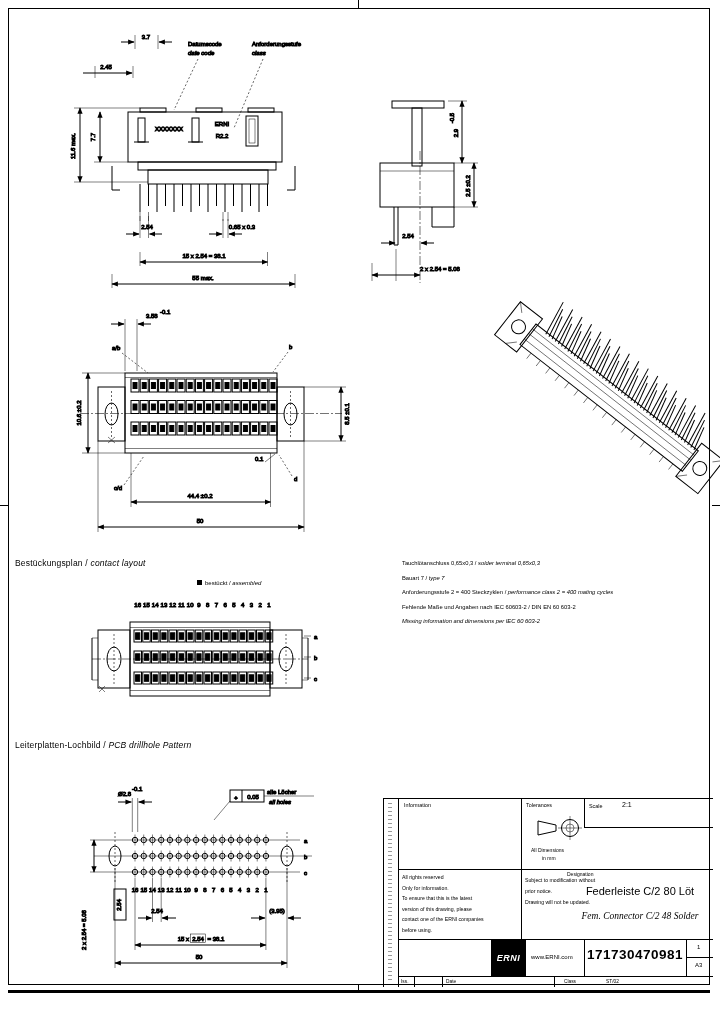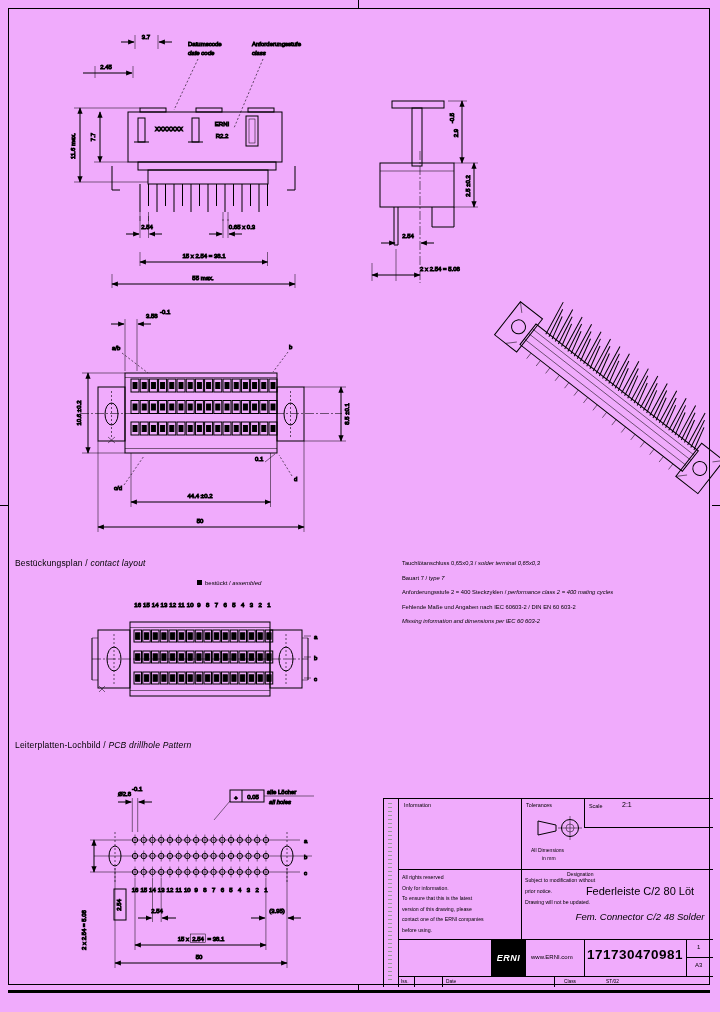--- a/index.html
+++ b/index.html
@@ -1,16 +1,16 @@
 <!DOCTYPE html>
 <html><head>
 <meta charset="utf-8">
 <style>
   html,body{margin:0;padding:0;background:#e8e8e8;}
-  .sheet{position:relative;width:720px;height:1012px;background:#f0abfc;
+  .sheet{position:relative;width:720px;height:1012px;background:#ffffff;
          font-family:"Liberation Sans",sans-serif;color:#000;overflow:hidden;margin:0 auto;}
   .abs{position:absolute;}
   .frame{left:8px;top:8px;width:700px;height:975px;border:1.4px solid #000;}
   .bbar{left:8px;top:990px;width:702px;height:3px;background:#000;}
   .tick{background:#000;}
   svg.draw{position:absolute;overflow:visible;}
   svg .ln{stroke:#000;fill:none;stroke-width:1;}
   svg .thin{stroke-width:0.5;}
   svg .dash{stroke-dasharray:2,2;stroke-width:0.6;}
   svg .cline{stroke-dasharray:9,2,2,2;stroke-width:0.55;}
@@ -25,21 +25,21 @@
   .note i{font-style:italic;}
   
   .tb{left:383px;top:798px;width:329px;height:188px;border-top:1.3px solid #000;border-left:1.1px solid #000;}
   .tb .hl,.tb .vl{position:absolute;background:#000;}
   .tb .lbl{position:absolute;font-size:5.4px;white-space:nowrap;}
   .tb .micro{left:4px;top:4px;width:4px;height:178px;
       background:repeating-linear-gradient(180deg,#999 0 1px,transparent 1px 4px);}
   .rights div{font-size:5.2px;line-height:10.6px;white-space:nowrap;}
   .modif div{font-size:5.2px;line-height:11px;white-space:nowrap;}
   .desig-de{font-size:11px;text-align:center;}
-  .desig-en{font-size:9.5px;font-style:italic;text-align:center;}
+  .desig-en{font-size:9.5px;font-style:italic;text-align:center;font-family:Liberation Serif, serif;}
   .logo{background:#000;color:#fff;display:flex;align-items:center;justify-content:center;
         font-weight:bold;font-style:italic;font-size:9px;letter-spacing:0.5px;}
   .pn{font-size:13.5px;font-weight:bold;text-align:center;letter-spacing:0.5px;}
 </style>
 </head>
 <body>
 
 <div class="sheet">
   <div class="abs frame"></div>
   <div class="abs bbar"></div>

